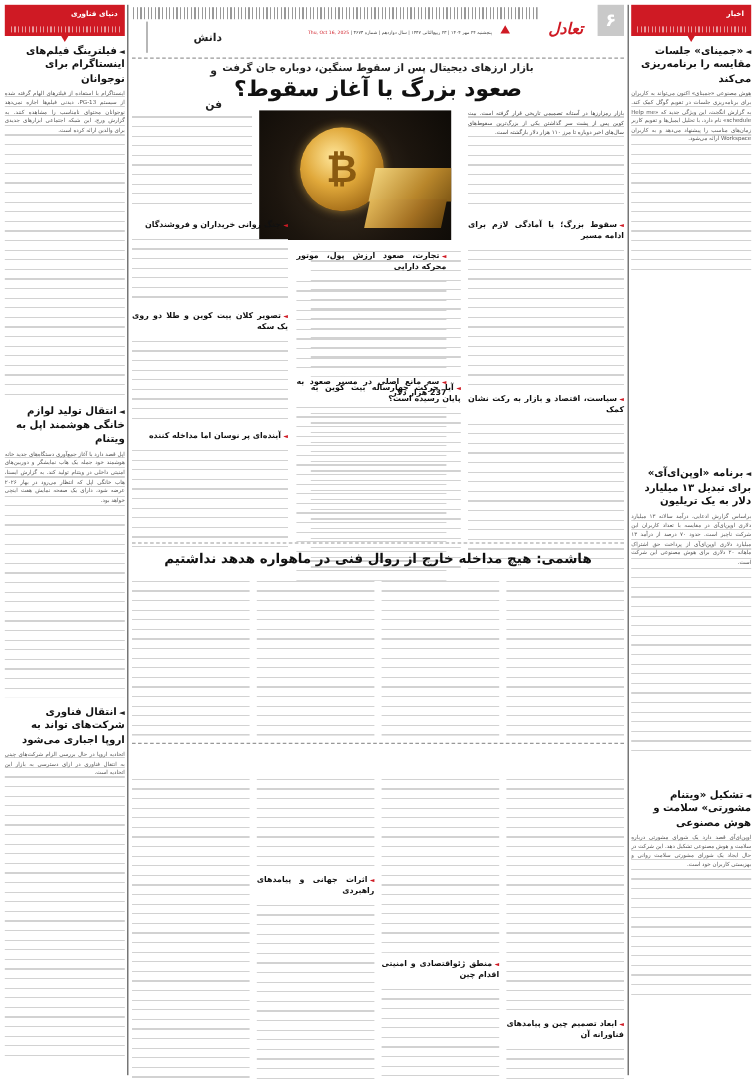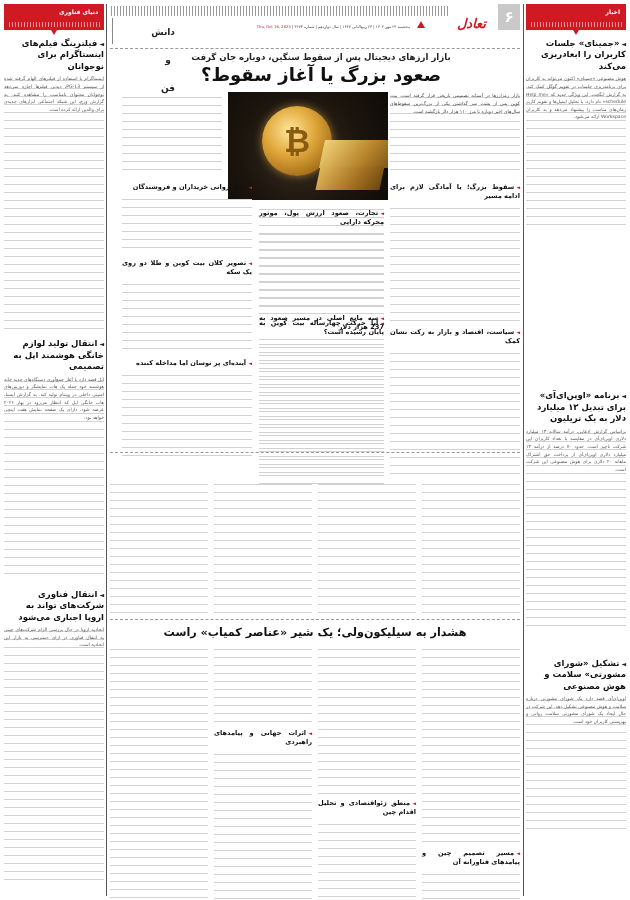--- a/index.html
+++ b/index.html
@@ -26,25 +26,25 @@
 
   
   .masthead { position: absolute; left: 110px; right: 110px; top: 4px; height: 42px; }
   .mh-ruler { position: absolute; left: 0; right: 72px; top: 2px; height: 10px;
     background: repeating-linear-gradient(to left, #999 0 1px, transparent 1px 3px); }
   .mh-page-box { position: absolute; right: 0; top: 0; width: 22px; height: 26px; background: #c9c9c9; color: #fff; font-size: 15px; font-weight: bold; text-align: center; line-height: 26px; }
   .mh-logo { position: absolute; right: 34px; top: 12px; color: #cf1a24; font-family: "DejaVu Serif", serif; font-style: italic; font-size: 13px; font-weight: bold; }
   .mh-arrow { position: absolute; right: 95px; top: 17px; width: 0; height: 0; border-left: 4px solid transparent; border-right: 4px solid transparent; border-bottom: 7px solid #cf1a24; }
   .mh-date { position: absolute; right: 110px; top: 20px; font-size: 3.8px; color: #444; white-space: nowrap; }
   .mh-date .en { color: #cf1a24; }
-  .mh-section { position: absolute; left: 2px; top: 14px; width: 63px; height: 26px; border-left: 1px solid #888; font-size: 9px; font-weight: bold; text-align: center; line-height: 28px; color: #222; padding-left: 48px; }
+  .mh-section { position: absolute; left: 12px; top: 14px; width: 63px; height: 26px; border-left: 1px solid #888; font-size: 9px; font-weight: bold; text-align: center; line-height: 28px; color: #222; padding-left: 48px; }
   .mh-sep { position: absolute; left: 0; right: 0; top: 44px; height: 1px; border-top: 1px dashed #999; }
 
   
-  .lead { position: absolute; left: 110px; right: 110px; top: 48px; height: 402px; margin-left: 12px; }
+  .lead { position: absolute; left: 110px; right: 110px; top: 48px; height: 402px; }
   .kicker { text-align: center; font-size: 8.6px; font-weight: bold; color: #222; margin-top: 4px; }
   .headline { text-align: center; font-size: 18px; font-weight: bold; color: #111; margin-top: 2px; letter-spacing: -0.3px; }
   .lead-cols { position: absolute; top: 44px; left: 0; right: 0; bottom: 0; }
   .photo { position: absolute; left: 106px; top: 0; width: 160px; height: 108px; overflow: hidden;
     background: radial-gradient(circle at 45% 55%, #3a2e1f 0%, #1c150e 55%, #0e0b07 100%); }
   .photo .coin { position: absolute; left: 34px; top: 14px; width: 70px; height: 70px; border-radius: 50%;
     background: radial-gradient(circle at 40% 35%, #ffe69a 0%, #e0a83a 40%, #a7701a 75%, #5e3d0b 100%);
     box-shadow: 0 0 8px rgba(255,200,80,0.5); }
   .photo .coin span { position: absolute; left: 0; right: 0; top: 16px; text-align: center; font-size: 32px; font-weight: bold; color: #8a5a10; font-family: "DejaVu Sans", sans-serif; }
   .photo .bar { position: absolute; right: -4px; top: 48px; width: 70px; height: 28px; background: linear-gradient(120deg, #f1d27a, #b8862b 60%, #7e5715); transform: skewX(-12deg); }
@@ -69,46 +69,46 @@
 
 <div class="page">
 
   <div class="side right">
     <div class="side-head">
       <span>اخبار</span>
       <div class="ticks"></div>
       <div class="pointer"></div>
     </div>
     <div class="s-item">
-      <div class="s-title"><span class="bul">◄</span><span>«جمینای» جلسات کاربران را ابعاد‌ریزی می‌کند</span></div>
+      <div class="s-title"><span class="bul">◄</span><span>«جمینای» جلسات مقایسه را برنامه‌ریزی می‌کند</span></div>
       <div class="s-body fill-lines" style="height:150px">هوش مصنوعی «جمینای» اکنون می‌تواند به کاربران برای برنامه‌ریزی جلسات در تقویم گوگل کمک کند. به گزارش انگجت، این ویژگی جدید که «Help me schedule» نام دارد، با تحلیل ایمیل‌ها و تقویم کاربر زمان‌های مناسب را پیشنهاد می‌دهد و به کاربران Workspace ارائه می‌شود.</div>
     </div>
     <div class="s-item" style="margin-top:165px">
       <div class="s-title"><span class="bul">◄</span><span>برنامه «اوپن‌ای‌آی» برای تبدیل ۱۳ میلیارد دلار به یک تریلیون</span></div>
       <div class="s-body fill-lines" style="height:200px">براساس گزارش ادعایی، درآمد سالانه ۱۳ میلیارد دلاری اوپن‌ای‌آی در مقایسه با تعداد کاربران این شرکت ناچیز است. حدود ۷۰ درصد از درآمد ۱۳ میلیارد دلاری اوپن‌ای‌آی از پرداخت حق اشتراک ماهانه ۲۰ دلاری برای هوش مصنوعی این شرکت است.</div>
     </div>
     <div class="s-item" style="margin-top:30px">
-      <div class="s-title"><span class="bul">◄</span><span>تشکیل «شورای مشورتی» سلامت و هوش مصنوعی</span></div>
+      <div class="s-title"><span class="bul">◄</span><span>تشکیل «ویتنام مشورتی» سلامت و هوش مصنوعی</span></div>
       <div class="s-body fill-lines" style="height:140px">اوپن‌ای‌آی قصد دارد یک شورای مشورتی درباره سلامت و هوش مصنوعی تشکیل دهد. این شرکت در حال ایجاد یک شورای مشورتی سلامت روانی و بهزیستی کاربران خود است.</div>
     </div>
   </div>
   <div class="side-rule r"></div>
 
   <div class="side left">
     <div class="side-head">
       <span>دنیای فناوری</span>
       <div class="ticks"></div>
       <div class="pointer"></div>
     </div>
     <div class="s-item">
       <div class="s-title"><span class="bul">◄</span><span>فیلترینگ فیلم‌های اینستاگرام برای نوجوانان</span></div>
       <div class="s-body fill-lines" style="height:255px">اینستاگرام با استفاده از فیلترهای الهام گرفته شده از سیستم PG-13، دیدنی فیلم‌ها اجازه نمی‌دهد نوجوانان محتوای نامناسب را مشاهده کنند. به گزارش ورج، این شبکه اجتماعی ابزارهای جدیدی برای والدین ارائه کرده است.</div>
     </div>
     <div class="s-item">
-      <div class="s-title"><span class="bul">◄</span><span>انتقال تولید لوازم خانگی هوشمند اپل به تصمیمی</span></div>
+      <div class="s-title"><span class="bul">◄</span><span>انتقال تولید لوازم خانگی هوشمند اپل به ویتنام</span></div>
       <div class="s-body fill-lines" style="height:205px">اپل قصد دارد با آغاز جمع‌آوری دستگاه‌های جدید خانه هوشمند خود جمله یک هاب نمایشگر و دوربین‌های امنیتی داخلی در ویتنام تولید کند. به گزارش ایسنا، هاب خانگی اپل که انتظار می‌رود در بهار ۲۰۲۶ عرضه شود، دارای یک صفحه نمایش هفت اینچی خواهد بود.</div>
     </div>
     <div class="s-item">
       <div class="s-title"><span class="bul">◄</span><span>انتقال فناوری شرکت‌های تواند به اروپا اجباری می‌شود</span></div>
       <div class="s-body fill-lines" style="height:260px">اتحادیه اروپا در حال بررسی الزام شرکت‌های چینی به انتقال فناوری در ازای دسترسی به بازار این اتحادیه است.</div>
     </div>
   </div>
   <div class="side-rule l"></div>
 
   <div class="masthead">
@@ -164,38 +164,38 @@
         <div class="fill-lines" style="height:60px"></div>
         <div class="sub"><span class="mk">◄</span><span>تصویر کلان بیت کوین و طلا دو روی یک سکه</span></div>
         <div class="fill-lines" style="height:75px"></div>
         <div class="sub"><span class="mk">◄</span><span>آینده‌ای پر نوسان اما مداخله کننده</span></div>
         <div class="fill-lines" style="height:90px"></div>
       </div>
     </div>
   </div>
 
   <div class="mid">
+    <div class="mid-title">هاشمی: هیچ مداخله خارج از روال فنی در ماهواره هدهد نداشتیم</div>
     <div class="col fill-lines" style="right:0; width:98px; top:26px; height:134px;"></div>
     <div class="col fill-lines" style="right:104px; width:98px; top:26px; height:134px;"></div>
     <div class="col fill-lines" style="left:104px; width:98px; top:26px; height:134px;"></div>
     <div class="col fill-lines" style="left:0; width:98px; top:26px; height:134px;"></div>
     <div class="mid-sep"></div>
   </div>
 
   <div class="bot">
-    <div class="bot-title">هشدار به سیلیکون‌ولی؛ یک شیر «عناصر کمیاب» راست</div>
     <div class="bot-cols">
       <div class="col" style="right:0; width:98px; top:0;">
         <div class="fill-lines" style="height:200px"></div>
-        <div class="sub"><span class="mk">◄</span><span>مسیر تصمیم چین و پیامدهای فناورانه آن</span></div>
+        <div class="sub"><span class="mk">◄</span><span>ابعاد تصمیم چین و پیامدهای فناورانه آن</span></div>
         <div class="fill-lines" style="height:40px"></div>
       </div>
       <div class="col" style="right:104px; width:98px; top:0;">
         <div class="fill-lines" style="height:150px"></div>
-        <div class="sub"><span class="mk">◄</span><span>منطق ژئواقتصادی و تحلیل اقدام چین</span></div>
+        <div class="sub"><span class="mk">◄</span><span>منطق ژئواقتصادی و امنیتی اقدام چین</span></div>
         <div class="fill-lines" style="height:90px"></div>
       </div>
       <div class="col" style="left:104px; width:98px; top:0;">
         <div class="fill-lines" style="height:80px"></div>
         <div class="sub"><span class="mk">◄</span><span>اثرات جهانی و پیامدهای راهبردی</span></div>
         <div class="fill-lines" style="height:160px"></div>
       </div>
       <div class="col fill-lines" style="left:0; width:98px; top:0; height:256px;"></div>
     </div>
   </div>

